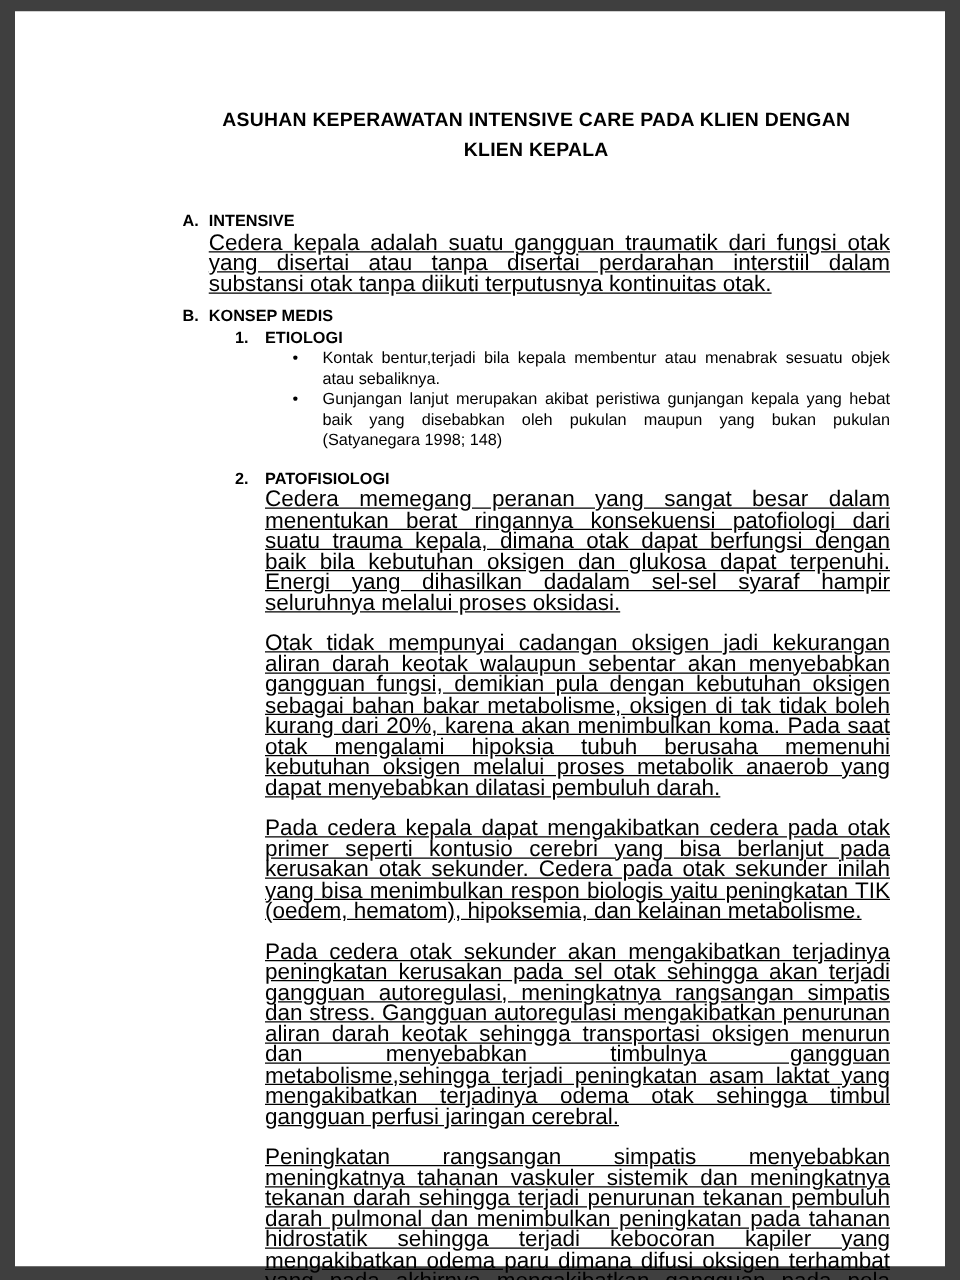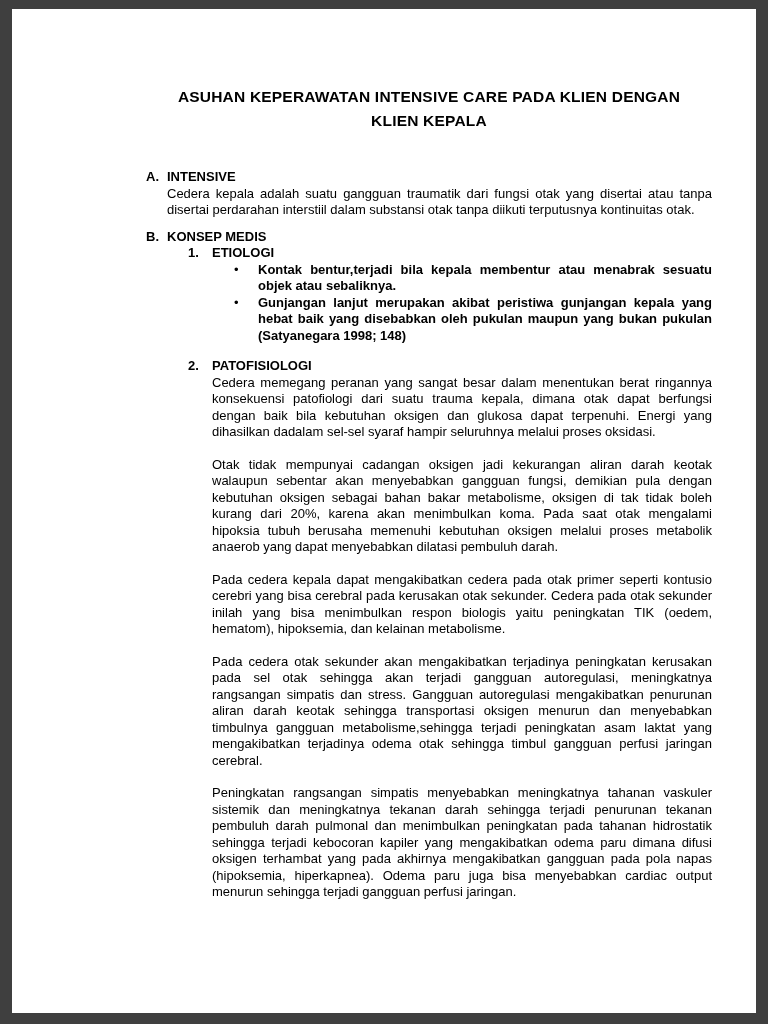--- a/index.html
+++ b/index.html
@@ -33,23 +33,24 @@
     letter-spacing: 0.2px;
   }
   .sec-head {
     display: flex;
     font-size: 13px;
     font-weight: bold;
     line-height: 16.5px;
   }
   .sec-label { width: 21px; flex: none; }
   .body-text {
-    font-size: 13px;
+    font-size: 18px;
     line-height: 16.5px;
     text-align: justify;
+    text-decoration: underline;
   }
   .def-para {
     margin: 0 0 10px 21px;
     width: 545px;
   }
   .sub-head {
     display: flex;
     font-size: 13px;
     font-weight: bold;
     line-height: 16.5px;
@@ -67,21 +68,20 @@
     line-height: 16.5px;
   }
   .bullet-dot {
     width: 24px;
     flex: none;
     font-size: 13px;
   }
   .bullet-text {
     width: 454px;
     text-align: justify;
-    font-weight: bold;
   }
   .pato-para {
     margin: 0 0 16px 66px;
     width: 500px;
   }
   .gap-before-sub2 { height: 14px; }
   p { margin-top: 0; }
 </style>
 </head>
 <body>
@@ -122,18 +122,18 @@
 
     <div class="gap-before-sub2"></div>
 
     <div class="sub-head">
       <span class="sub-num">2.</span>
       <span class="sub-title">PATOFISIOLOGI</span>
     </div>
 
     <p class="body-text pato-para">Cedera memegang peranan yang sangat besar dalam menentukan berat ringannya konsekuensi patofiologi dari suatu trauma kepala, dimana otak dapat berfungsi dengan baik bila kebutuhan oksigen dan glukosa dapat terpenuhi. Energi yang dihasilkan dadalam sel-sel syaraf hampir seluruhnya melalui proses oksidasi.</p>
     <p class="body-text pato-para">Otak tidak mempunyai cadangan oksigen jadi kekurangan aliran darah keotak walaupun sebentar akan menyebabkan gangguan fungsi, demikian pula dengan kebutuhan oksigen sebagai bahan bakar metabolisme, oksigen di tak tidak boleh kurang dari 20%, karena akan menimbulkan koma. Pada saat otak mengalami hipoksia tubuh berusaha memenuhi kebutuhan oksigen melalui proses metabolik anaerob yang dapat menyebabkan dilatasi pembuluh darah.</p>
-    <p class="body-text pato-para">Pada cedera kepala dapat mengakibatkan cedera pada otak primer seperti kontusio cerebri yang bisa cerebral pada kerusakan otak sekunder. Cedera pada otak sekunder inilah yang bisa menimbulkan respon biologis yaitu peningkatan TIK (oedem, hematom), hipoksemia, dan kelainan metabolisme.</p>
+    <p class="body-text pato-para">Pada cedera kepala dapat mengakibatkan cedera pada otak primer seperti kontusio cerebri yang bisa berlanjut pada kerusakan otak sekunder. Cedera pada otak sekunder inilah yang bisa menimbulkan respon biologis yaitu peningkatan TIK (oedem, hematom), hipoksemia, dan kelainan metabolisme.</p>
     <p class="body-text pato-para">Pada cedera otak sekunder akan mengakibatkan terjadinya peningkatan kerusakan pada sel otak sehingga akan terjadi gangguan autoregulasi, meningkatnya rangsangan simpatis dan stress. Gangguan autoregulasi mengakibatkan penurunan aliran darah keotak sehingga transportasi oksigen menurun dan menyebabkan timbulnya gangguan metabolisme,sehingga terjadi peningkatan asam laktat yang mengakibatkan terjadinya odema otak sehingga timbul gangguan perfusi jaringan cerebral.</p>
     <p class="body-text pato-para">Peningkatan rangsangan simpatis menyebabkan meningkatnya tahanan vaskuler sistemik dan meningkatnya tekanan darah sehingga terjadi penurunan tekanan pembuluh darah pulmonal dan menimbulkan peningkatan pada tahanan hidrostatik sehingga terjadi kebocoran kapiler yang mengakibatkan odema paru dimana difusi oksigen terhambat yang pada akhirnya mengakibatkan gangguan pada pola napas (hipoksemia, hiperkapnea). Odema paru juga bisa menyebabkan cardiac output menurun sehingga terjadi gangguan perfusi jaringan.</p>
 
   </div>
 </div>
 
 </body></html>

